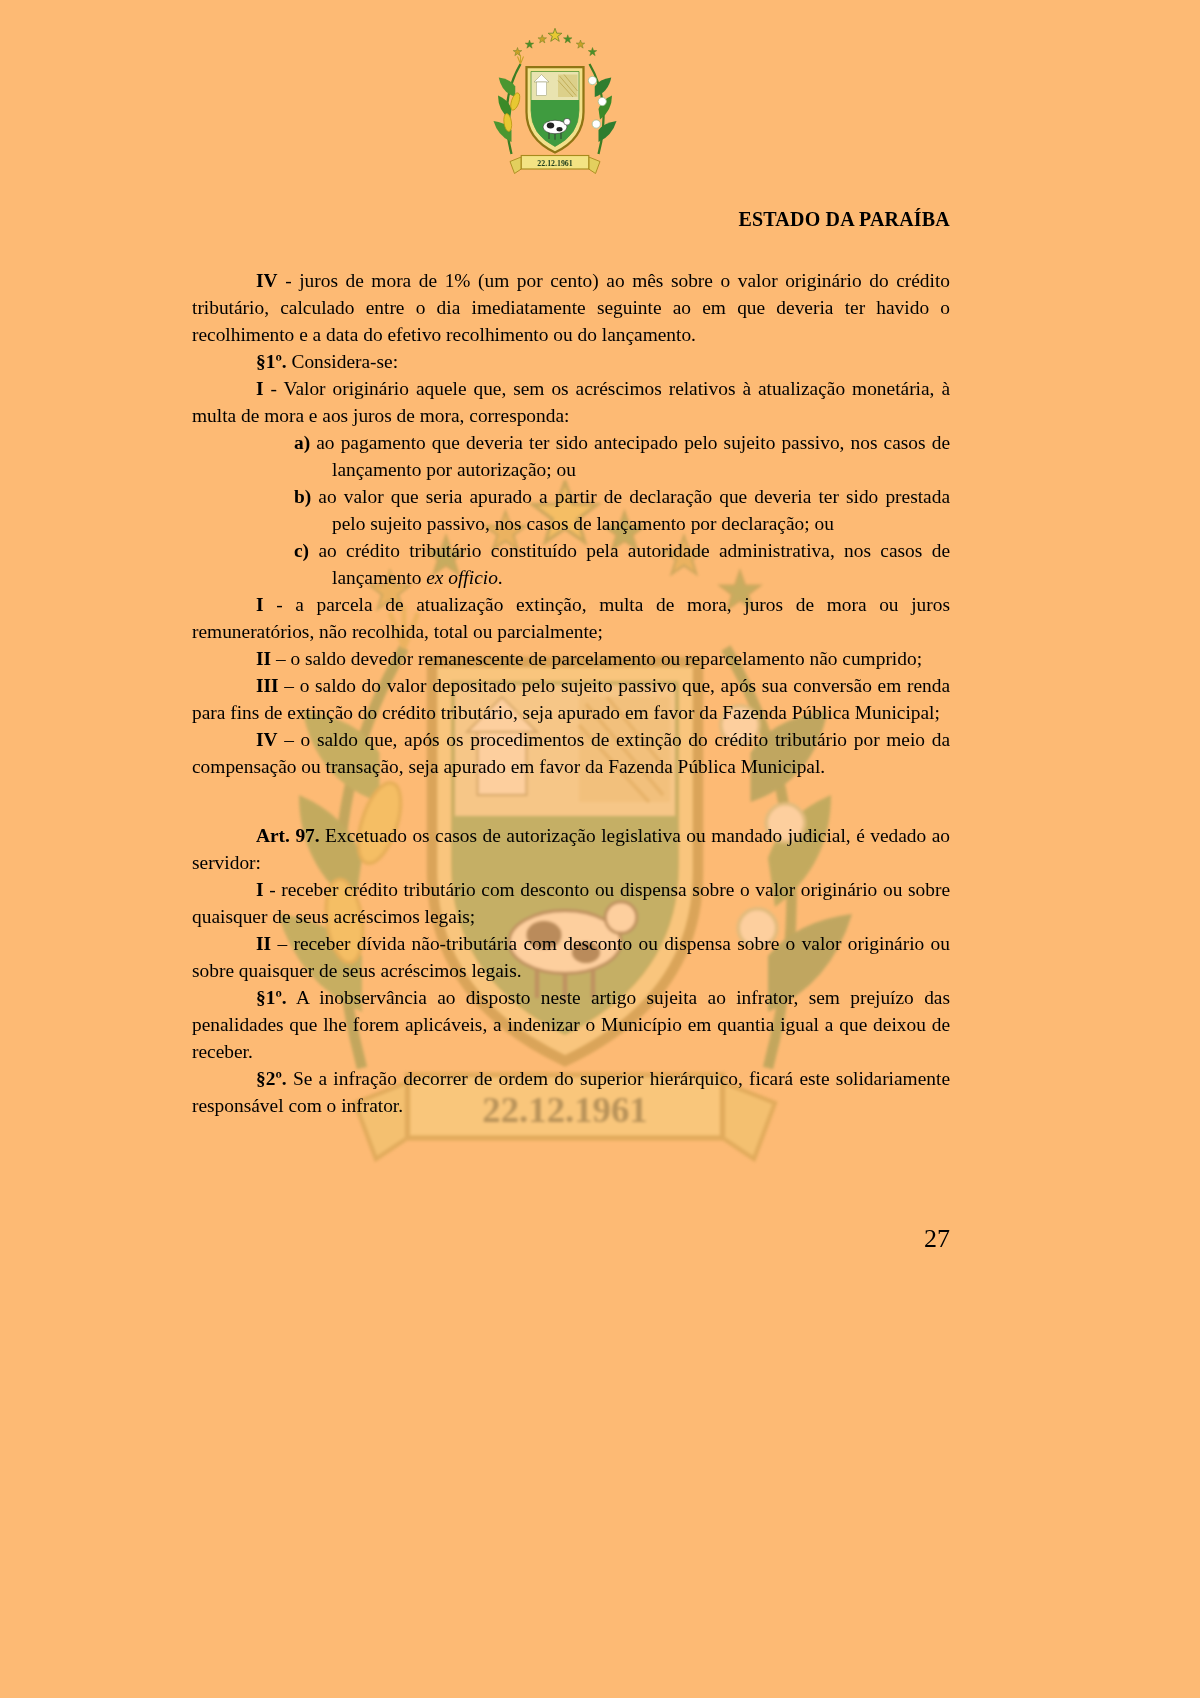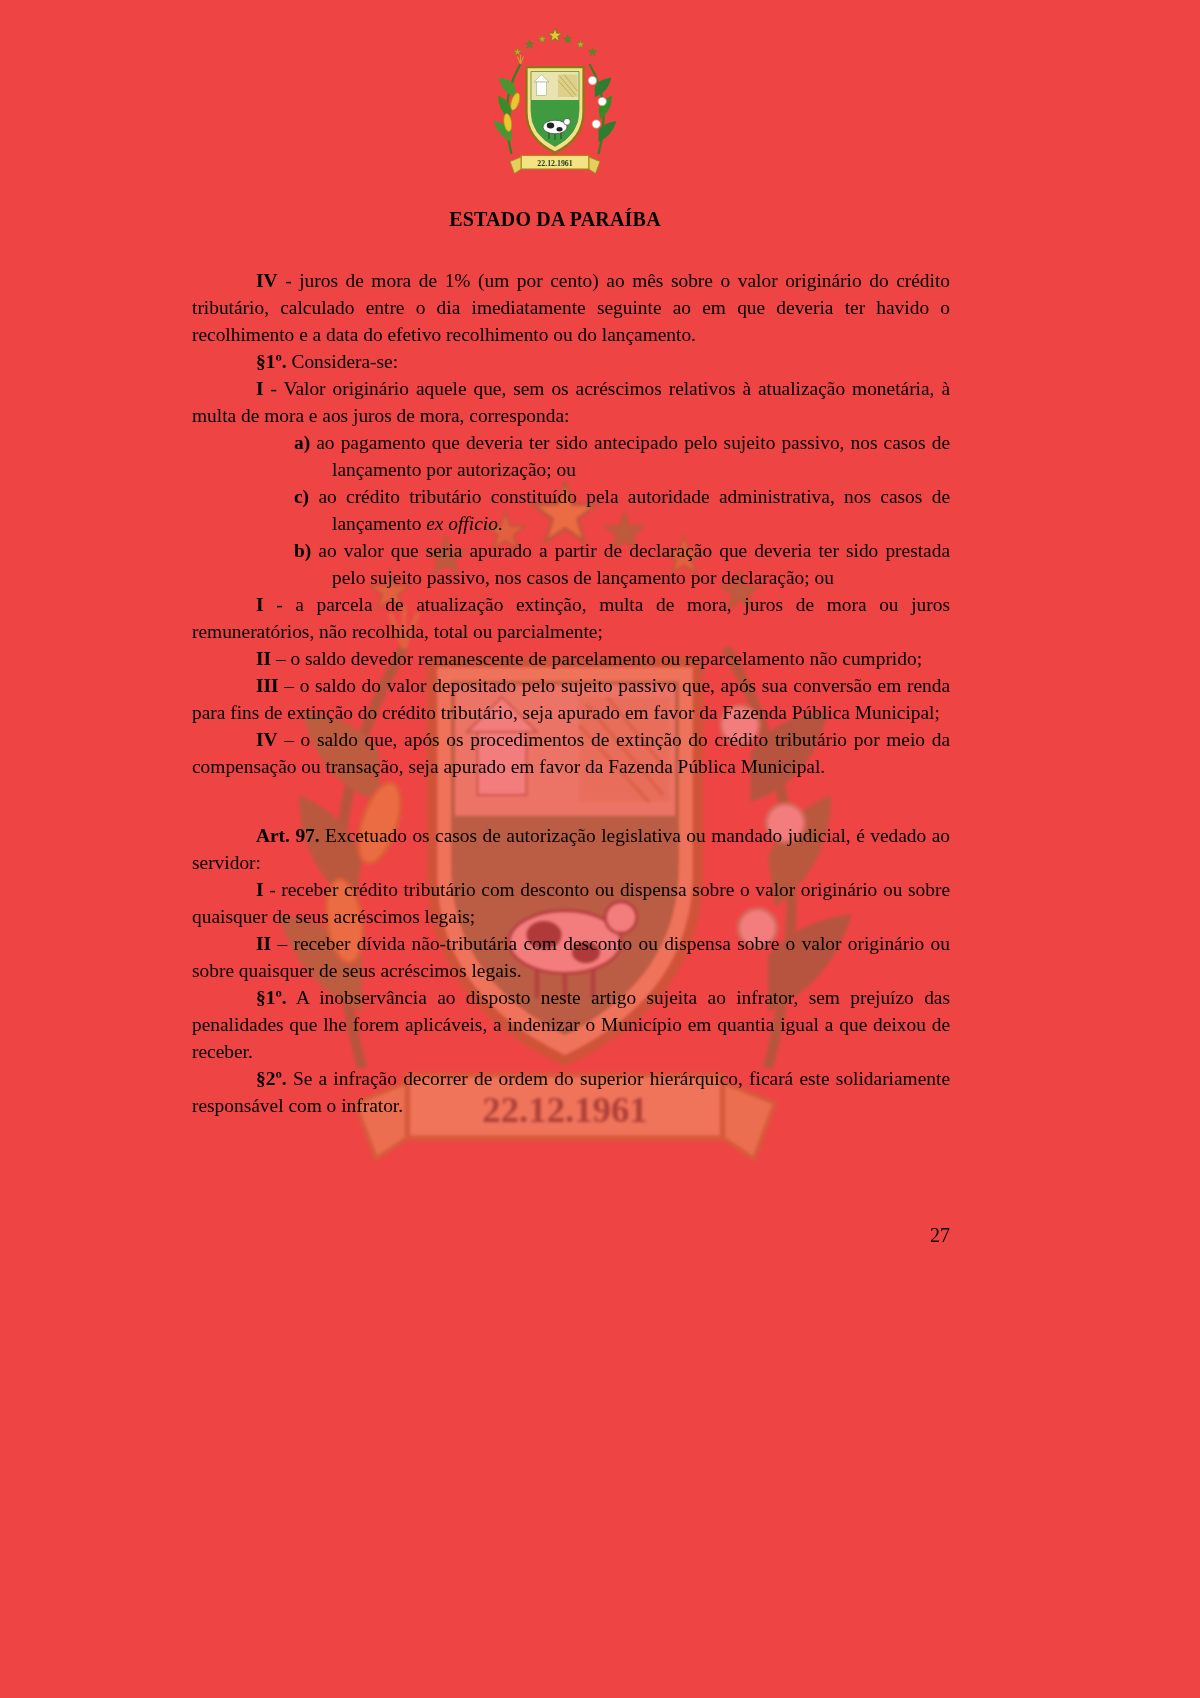--- a/index.html
+++ b/index.html
@@ -1,52 +1,52 @@
 <!DOCTYPE html>
 <html lang="pt-BR"><head>
 <meta charset="utf-8">
 <style>
   * { margin:0; padding:0; box-sizing:border-box; }
   html, body { background:#ffffff; }
   .page {
     position:relative;
     width:1200px;
     height:1698px;
-    background:#ef4444;
+    background:#fdba74;
     color:#000000;
     font-family:"Liberation Serif", serif;
     padding:28px 250px 0 160px;
     overflow:hidden;
   }
   .crest-wrap { text-align:center; position:relative; z-index:2; }
   .crest { display:inline-block; }
   .header { margin-top:8px; position:relative; z-index:2; }
   .header-line {
-    text-align:center;
+    text-align:right;
     font-weight:bold;
     font-size:20px;
     line-height:28px;
     letter-spacing:0.2px;
   }
   .doc-body {
     margin-top:34px;
     font-size:19.4px;
     line-height:27px;
     text-align:justify;
     position:relative;
     z-index:2;
   }
   .para { text-indent:64px;margin-left:32px; }
   .para.letter { padding-left:140px; text-indent:-38px; }
   .para.gap-top { margin-top:42px; }
   .lead { font-weight:bold; }
   .footer {
     margin-top:105px;
     text-align:right;
-    font-size:20px;
+    font-size:26px;
     position:relative;
     z-index:2;
   }
   .watermark {
     position:absolute;
     left:215px;
     top:480px;
     width:700px;
     height:770px;
     opacity:0.30;
@@ -133,23 +133,23 @@
   <div class="doc-body">
 
     <p class="para ind"><b class="lead">IV</b><span> - juros de mora de 1% (um por cento) ao mês sobre o valor originário do crédito tributário, calculado entre o dia imediatamente seguinte ao em que deveria ter havido o recolhimento e a data do efetivo recolhimento ou do lançamento.</span></p>
 
     <p class="para ind"><b class="lead">§1º.</b><span> Considera-se:</span></p>
 
     <p class="para ind"><b class="lead">I</b><span> - Valor originário aquele que, sem os acréscimos relativos à atualização monetária, à multa de mora e aos juros de mora, corresponda:</span></p>
 
     <p class="para letter"><b class="lead">a)</b><span> ao pagamento que deveria ter sido antecipado pelo sujeito passivo, nos casos de lançamento por autorização; ou</span></p>
 
+    <p class="para letter"><b class="lead">b)</b><span> ao valor que seria apurado a partir de declaração que deveria ter sido prestada pelo sujeito passivo, nos casos de lançamento por declaração; ou</span></p>
+
     <p class="para letter"><b class="lead">c)</b><span> ao crédito tributário constituído pela autoridade administrativa, nos casos de lançamento </span><i>ex officio</i><span>.</span></p>
-
-    <p class="para letter"><b class="lead">b)</b><span> ao valor que seria apurado a partir de declaração que deveria ter sido prestada pelo sujeito passivo, nos casos de lançamento por declaração; ou</span></p>
 
 
 
     <p class="para ind"><b class="lead">I</b><span> - a parcela de atualização extinção, multa de mora, juros de mora ou juros remuneratórios, não recolhida, total ou parcialmente;</span></p>
 
     <p class="para ind"><b class="lead">II</b><span> – o saldo devedor remanescente de parcelamento ou reparcelamento não cumprido;</span></p>
 
     <p class="para ind"><b class="lead">III</b><span> – o saldo do valor depositado pelo sujeito passivo que, após sua conversão em renda para fins de extinção do crédito tributário, seja apurado em favor da Fazenda Pública Municipal;</span></p>
 
     <p class="para ind"><b class="lead">IV</b><span> – o saldo que, após os procedimentos de extinção do crédito tributário por meio da compensação ou transação, seja apurado em favor da Fazenda Pública Municipal.</span></p>

